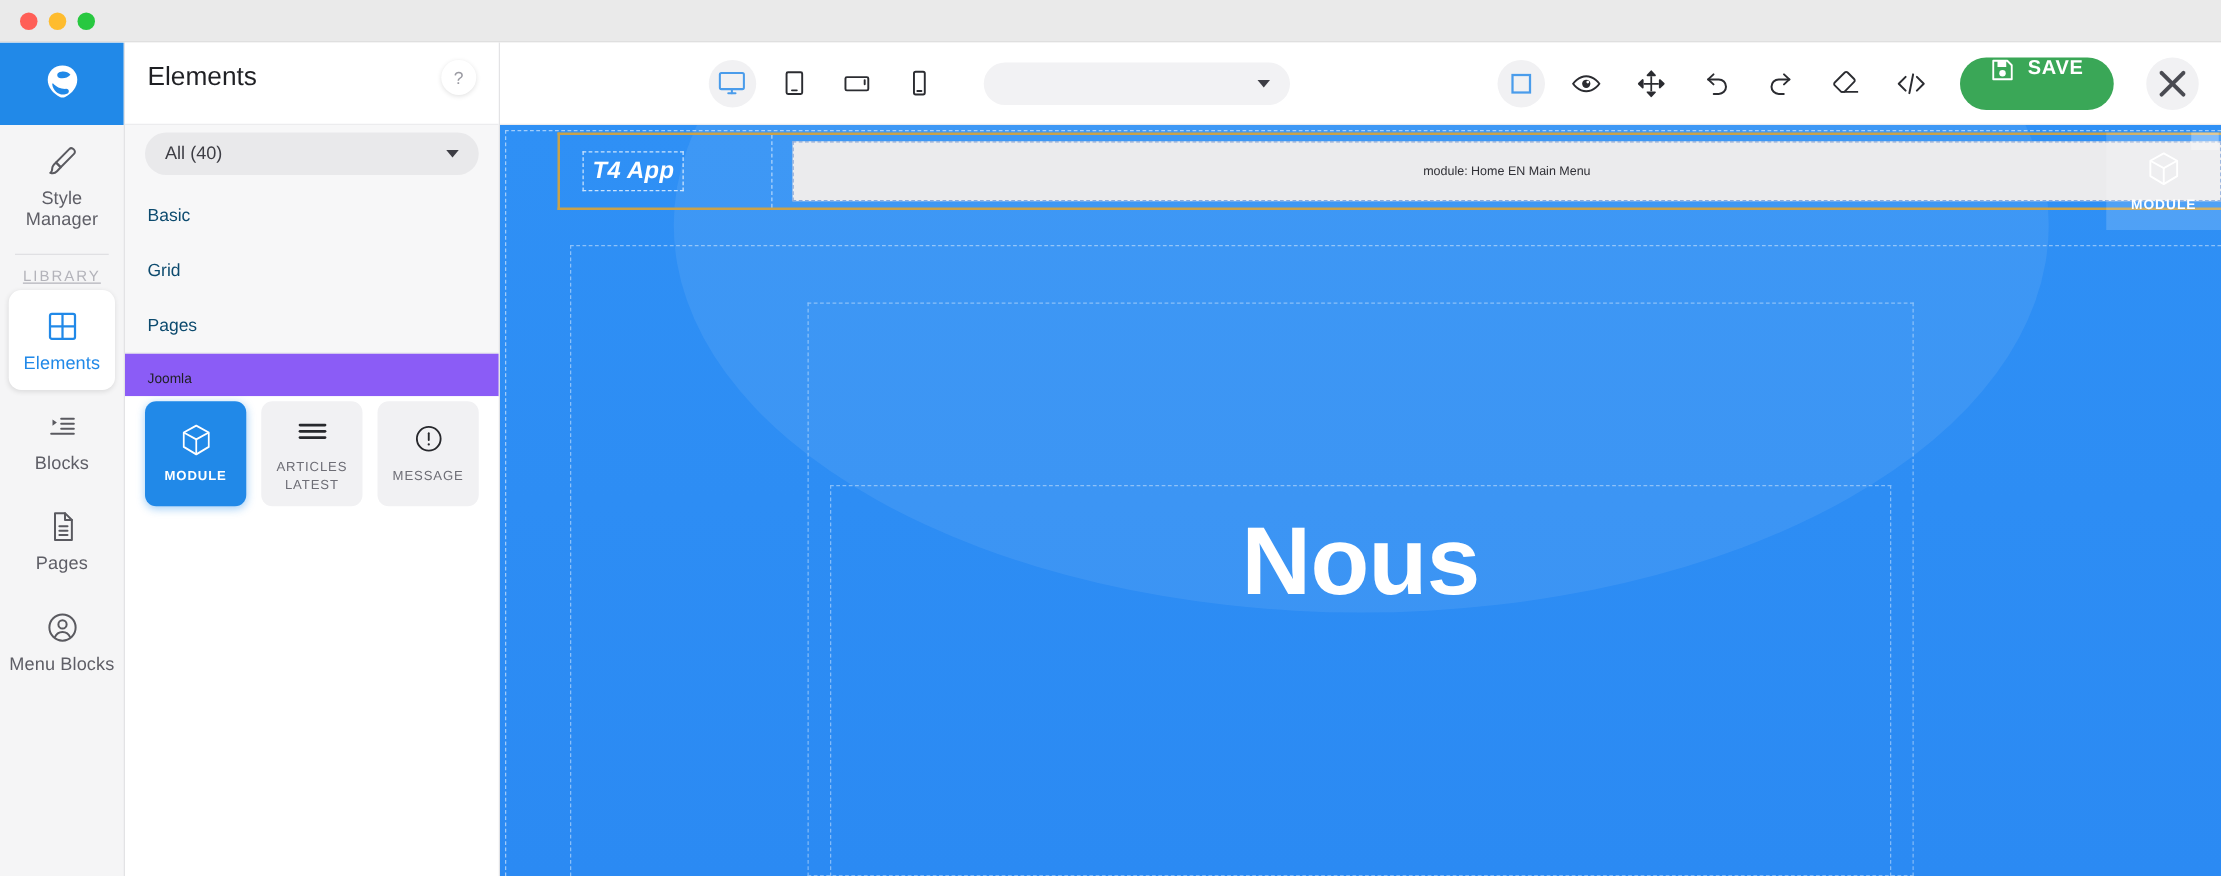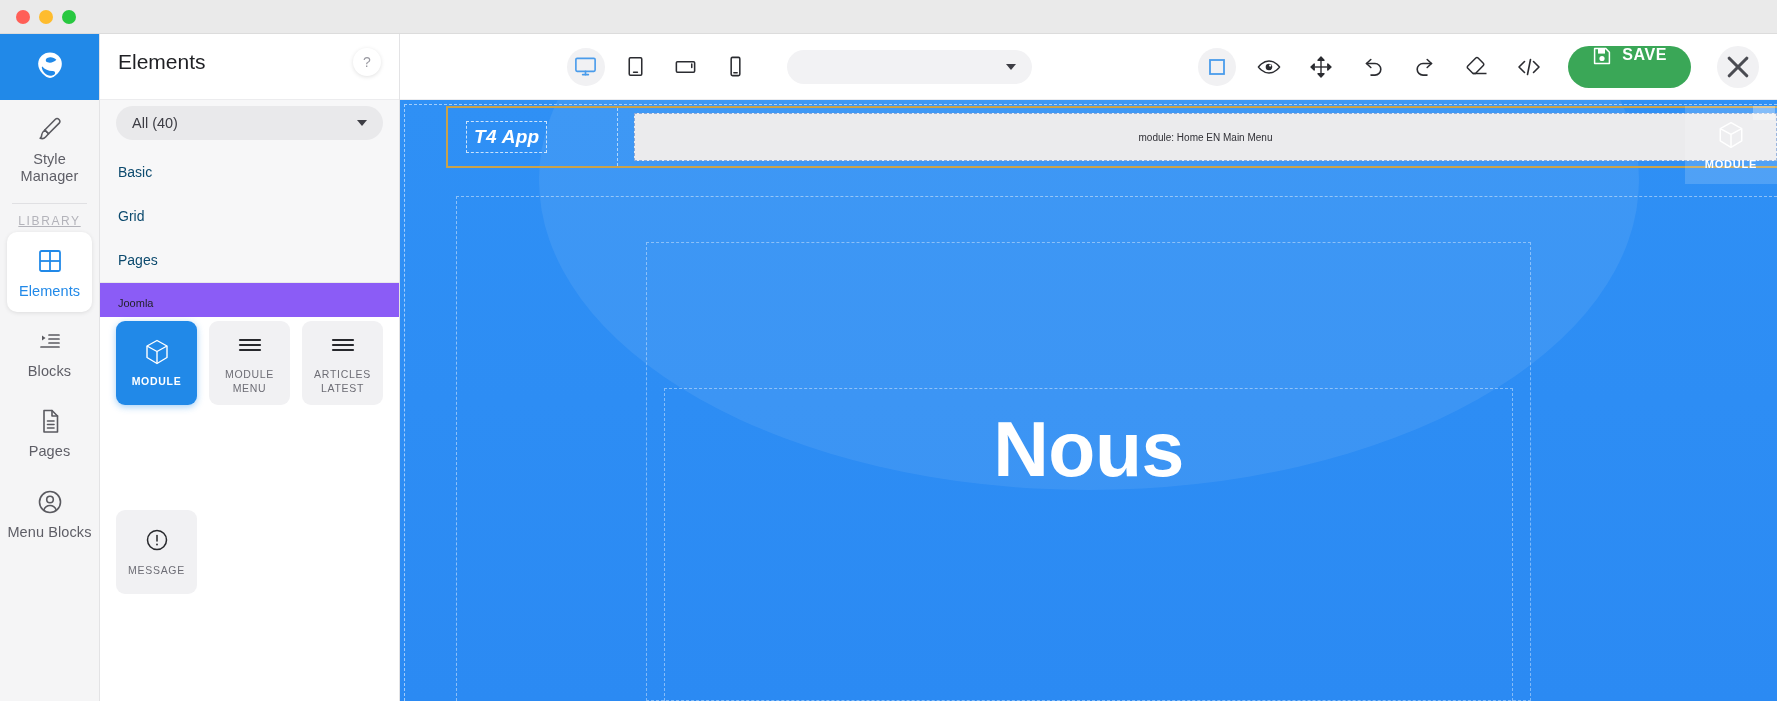--- a/index.html
+++ b/index.html
@@ -355,30 +355,20 @@
           <svg viewBox="0 0 28 28" fill="none" stroke="currentColor" stroke-width="1.4" stroke-linejoin="round">
             <path d="M14 2.5l10 5.5v11.5l-10 6-10-6V8z"></path>
             <path d="M4 8l10 5.5L24 8"></path>
             <line x1="14" y1="13.5" x2="14" y2="25.5"></line>
           </svg>
         </span>
         <span class="lbl">MODULE</span>
       </div>
 
 
-      <div class="tile">
-        <span class="ico">
-          <svg viewBox="0 0 28 28" fill="none" stroke="currentColor" stroke-width="2.2" stroke-linecap="round">
-            <line x1="4" y1="9" x2="24" y2="9"></line>
-            <line x1="4" y1="14" x2="24" y2="14"></line>
-            <line x1="4" y1="19" x2="24" y2="19"></line>
-          </svg>
-        </span>
-        <span class="lbl">MODULE MENU</span>
-      </div>
 
       <div class="tile">
         <span class="ico">
           <svg viewBox="0 0 28 28" fill="none" stroke="currentColor" stroke-width="2.2" stroke-linecap="round">
             <line x1="4" y1="9" x2="24" y2="9"></line>
             <line x1="4" y1="14" x2="24" y2="14"></line>
             <line x1="4" y1="19" x2="24" y2="19"></line>
           </svg>
         </span>
         <span class="lbl">ARTICLES LATEST</span>

